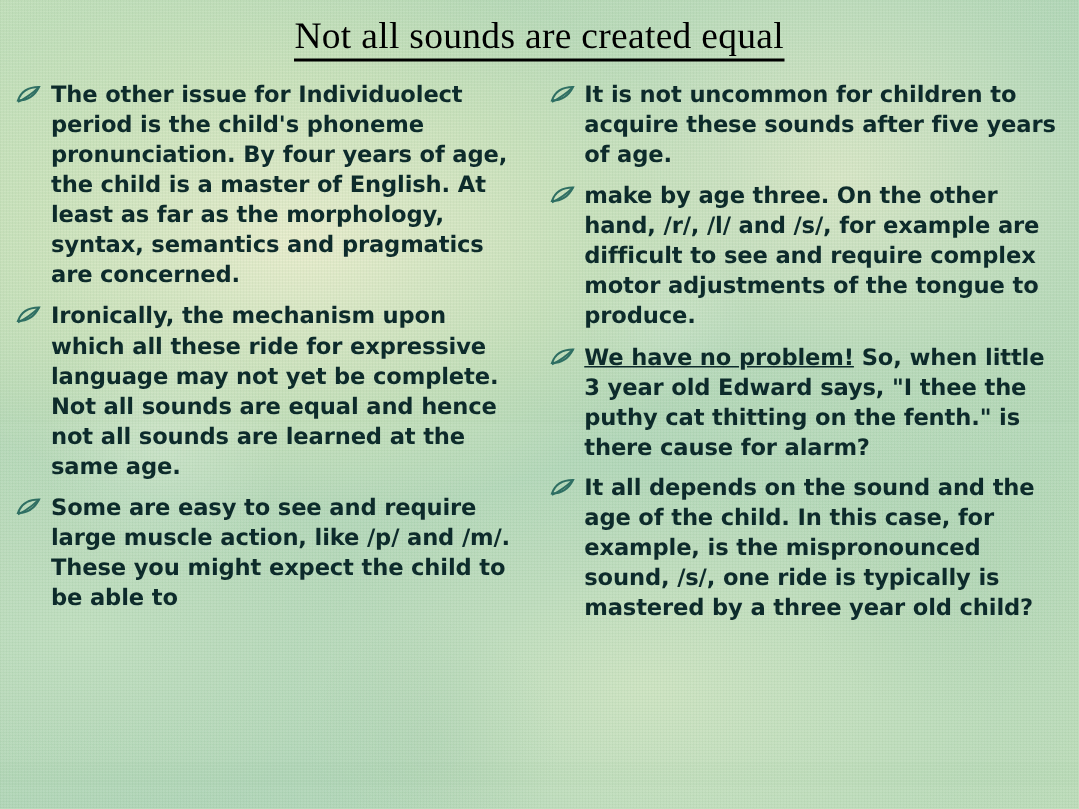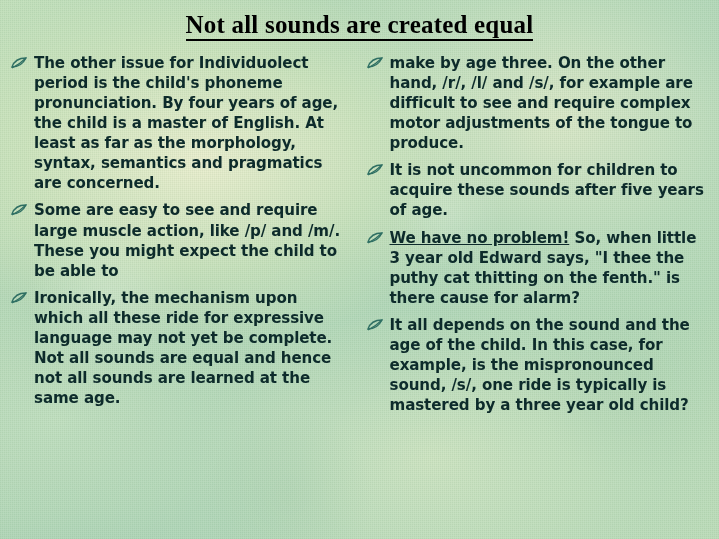--- a/index.html
+++ b/index.html
@@ -39,21 +39,21 @@
       radial-gradient(circle at 88% 70%, rgba(160,200,165,0.22) 0%, rgba(160,200,165,0) 14%),
       radial-gradient(circle at 40% 92%, rgba(150,195,160,0.2) 0%, rgba(150,195,160,0) 13%);
     pointer-events: none;
   }
   #slide > * { position: relative; z-index: 1; }
 
   .title {
     text-align: center;
     font-family: "Liberation Serif", "DejaVu Serif", serif;
     font-size: 25px;
-    font-weight: bold;
+    font-weight: normal;
     color: #000000;
     padding-top: 11px;
     letter-spacing: 0.2px;
   }
   .title span {
     border-bottom: 2px solid #000;
     padding-bottom: 1px;
   }
 
   .columns {
@@ -120,53 +120,53 @@
           </span>
           <span>The other issue for Individuolect period is the child's phoneme pronunciation. By four years of age, the child is a master of English.   At least as far as the morphology, syntax, semantics and pragmatics are concerned.</span>
         </li>
         <li>
           <span class="bullet-icon">
             <svg width="18" height="16" viewBox="0 0 18 16">
                 <path d="M2 12 C4 6, 9 3, 16 3 C13 9, 8 12, 2 12 Z" fill="none" stroke="currentColor" stroke-width="1.4"></path>
                 <path d="M2 13 C6 11, 11 8, 16 3" fill="none" stroke="currentColor" stroke-width="1.2"></path>
               </svg>
           </span>
-          <span>Some are easy to see and require large muscle action, like /p/ and /m/.   These you might expect the child to be able to</span>
+          <span>Ironically, the mechanism upon which all these ride for expressive language may not yet be complete.  Not all sounds are equal and hence not all sounds are learned at the same age.</span>
         </li>
         <li>
           <span class="bullet-icon">
             <svg width="18" height="16" viewBox="0 0 18 16">
                 <path d="M2 12 C4 6, 9 3, 16 3 C13 9, 8 12, 2 12 Z" fill="none" stroke="currentColor" stroke-width="1.4"></path>
                 <path d="M2 13 C6 11, 11 8, 16 3" fill="none" stroke="currentColor" stroke-width="1.2"></path>
               </svg>
           </span>
-          <span>Ironically, the mechanism upon which all these ride for expressive language may not yet be complete.  Not all sounds are equal and hence not all sounds are learned at the same age.</span>
+          <span>Some are easy to see and require large muscle action, like /p/ and /m/.   These you might expect the child to be able to</span>
         </li>
       </ul>
     </div>
 
     <div class="col right">
       <ul class="bullets">
         <li>
           <span class="bullet-icon">
             <svg width="18" height="16" viewBox="0 0 18 16">
                 <path d="M2 12 C4 6, 9 3, 16 3 C13 9, 8 12, 2 12 Z" fill="none" stroke="currentColor" stroke-width="1.4"></path>
                 <path d="M2 13 C6 11, 11 8, 16 3" fill="none" stroke="currentColor" stroke-width="1.2"></path>
               </svg>
           </span>
-          <span>make by age three.   On the other hand, /r/, /l/ and /s/, for example are difficult to see and require complex motor adjustments of the tongue to produce.</span>
+          <span>It is not uncommon for children to acquire these sounds after five years of age.</span>
         </li>
         <li>
           <span class="bullet-icon">
             <svg width="18" height="16" viewBox="0 0 18 16">
                 <path d="M2 12 C4 6, 9 3, 16 3 C13 9, 8 12, 2 12 Z" fill="none" stroke="currentColor" stroke-width="1.4"></path>
                 <path d="M2 13 C6 11, 11 8, 16 3" fill="none" stroke="currentColor" stroke-width="1.2"></path>
               </svg>
           </span>
-          <span>It is not uncommon for children to acquire these sounds after five years of age.</span>
+          <span>make by age three.   On the other hand, /r/, /l/ and /s/, for example are difficult to see and require complex motor adjustments of the tongue to produce.</span>
         </li>
         <li>
           <span class="bullet-icon">
             <svg width="18" height="16" viewBox="0 0 18 16">
                 <path d="M2 12 C4 6, 9 3, 16 3 C13 9, 8 12, 2 12 Z" fill="none" stroke="currentColor" stroke-width="1.4"></path>
                 <path d="M2 13 C6 11, 11 8, 16 3" fill="none" stroke="currentColor" stroke-width="1.2"></path>
               </svg>
           </span>
           <span class="u">We have no problem!</span><span>  So, when little 3 year old Edward says, "I </span><span class="i">thee the puthy cat thitting on the fenth."</span><span>  is there cause for alarm?</span>
         </li>

